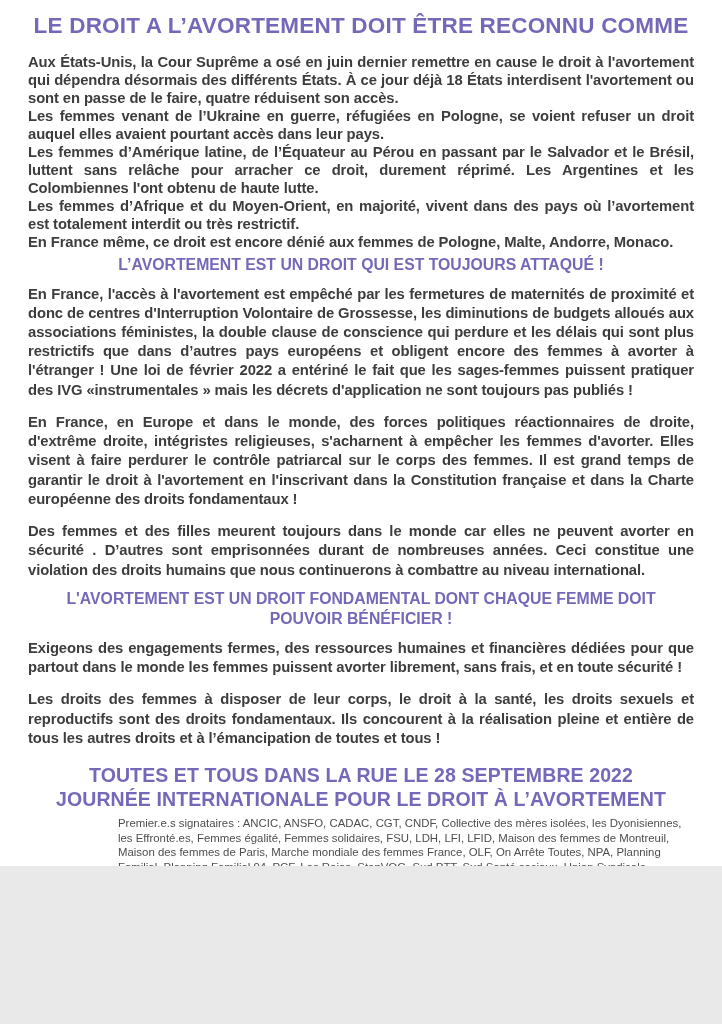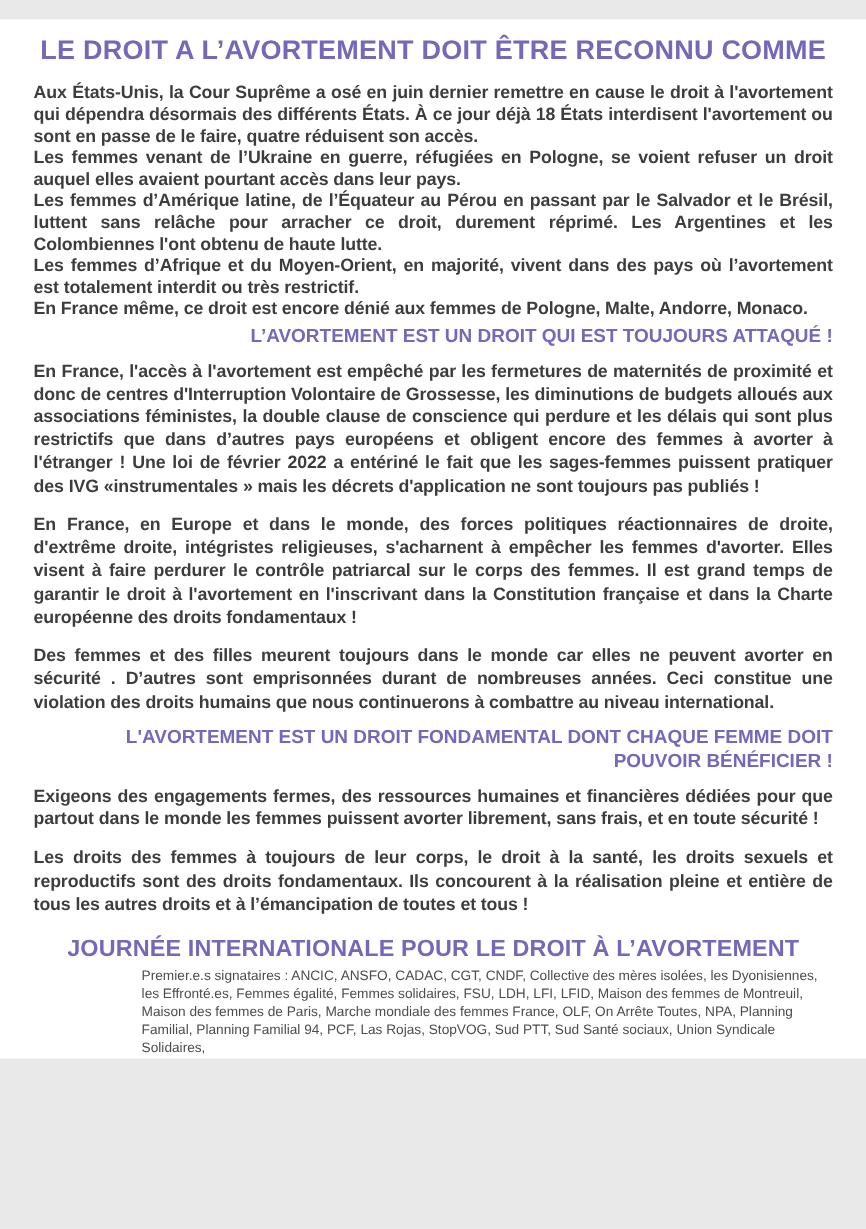--- a/index.html
+++ b/index.html
@@ -5,37 +5,37 @@
   :root{
     --accent:#7668b8;
     --dark-purple:#5b3a9c;
     --logo-purple:#6b3ba6;
     --body-text:#3d3d3d;
     --muted-text:#4d4d4d;
   }
   html,body{margin:0;padding:0;background:#e9e9e9;}
   .page{
     width:722px;height:866px;background:#ffffff;overflow:hidden;position:relative;
-    font-family:"Liberation Sans","DejaVu Sans",sans-serif;margin:16px auto;
+    font-family:"Liberation Sans","DejaVu Sans",sans-serif;margin:0 auto;
   }
   .title{
     margin:10px 18px 0;text-align:center;color:var(--accent);
     font-size:22.5px;line-height:1.4;font-weight:700;letter-spacing:.2px;
   }
   .title .t-line{display:block;}
   section{margin:0 28px;}
   .intro{margin-top:11px;}
   .para{
     margin:0;font-size:14.8px;font-weight:700;color:var(--body-text);
     text-align:justify;line-height:1.22;letter-spacing:-.1px;
   }
   .mid .para,.closing .para{line-height:1.3;}
   .spaced + .spaced{margin-top:13px;}
   .subhead{
-    margin:4px 28px 9px;text-align:right;color:var(--accent);
+    margin:4px 28px 9px;text-align:center;color:var(--accent);
     font-size:15.8px;font-weight:700;line-height:1.3;
   }
   .subhead2{margin-top:9px;margin-bottom:9px;}
   .cta{margin:15px 28px 0;text-align:center;color:var(--accent);font-weight:700;
        font-size:19.5px;line-height:1.25;letter-spacing:.1px;}
   .collective{
     margin:9px 26px 0 112px;color:var(--dark-purple);
     font-size:21px;font-weight:700;line-height:1.2;
   }
   .footer{position:relative;margin:4px 26px 0 118px;}
@@ -68,24 +68,25 @@
   <section class="mid">
     <p class="para spaced">En France, l'accès à l'avortement est empêché par les fermetures de maternités de proximité et donc de centres d'Interruption Volontaire de Grossesse, les diminutions de budgets alloués aux associations féministes, la double clause de conscience qui perdure et les délais qui sont plus restrictifs que dans d’autres pays européens et obligent encore des femmes à avorter à l'étranger ! Une loi de février 2022 a entériné le fait que les sages-femmes puissent pratiquer des IVG «instrumentales » mais les décrets d'application ne sont toujours pas publiés !</p>
     <p class="para spaced">En France, en Europe et dans le monde, des forces politiques réactionnaires de droite, d'extrême droite, intégristes religieuses, s'acharnent à empêcher les femmes d'avorter. Elles visent à faire perdurer le contrôle patriarcal sur le corps des femmes. Il est grand temps de garantir le droit à l'avortement en l'inscrivant dans la Constitution française et dans la Charte européenne des droits fondamentaux !</p>
     <p class="para spaced">Des femmes et des filles meurent toujours dans le monde car elles ne peuvent avorter en sécurité . D’autres sont emprisonnées durant de nombreuses années. Ceci constitue une violation des droits humains que nous continuerons à combattre au niveau international.</p>
   </section>
 
   <h2 class="subhead subhead2">L'AVORTEMENT EST UN DROIT FONDAMENTAL DONT CHAQUE FEMME DOIT POUVOIR BÉNÉFICIER !</h2>
 
   <section class="closing">
     <p class="para spaced">Exigeons des engagements fermes, des ressources humaines et financières dédiées pour que partout dans le monde les femmes puissent avorter librement, sans frais, et en toute sécurité !</p>
-    <p class="para spaced">Les droits des femmes à toujours de leur corps, le droit à la santé, les droits sexuels et reproductifs sont des droits fondamentaux. Ils concourent à la réalisation pleine et entière de tous les autres droits et à l’émancipation de toutes et tous !</p>
+    <p class="para spaced">Les droits des femmes à disposer de leur corps, le droit à la santé, les droits sexuels et reproductifs sont des droits fondamentaux. Ils concourent à la réalisation pleine et entière de tous les autres droits et à l’émancipation de toutes et tous !</p>
   </section>
 
   <div class="cta">
+    <div class="cta-line">TOUTES ET TOUS DANS LA RUE LE 28 SEPTEMBRE 2022</div>
     <div class="cta-line">JOURNÉE INTERNATIONALE POUR LE DROIT À L’AVORTEMENT</div>
   </div>
 
 
   <div class="footer">
     <p class="signatories">Premier.e.s signataires : ANCIC, ANSFO, CADAC, CGT, CNDF, Collective des mères isolées, les Dyonisiennes, les Effronté.es, Femmes égalité, Femmes solidaires, FSU, LDH, LFI, LFID, Maison des femmes de Montreuil, Maison des femmes de Paris, Marche mondiale des femmes France, OLF, On Arrête Toutes, NPA, Planning Familial, Planning Familial 94, PCF, Las Rojas, StopVOG, Sud PTT, Sud Santé sociaux, Union Syndicale Solidaires,</p>
     <p class="email">avortementlesfemmesdecident@gmail.com</p>
 
   </div>
 

